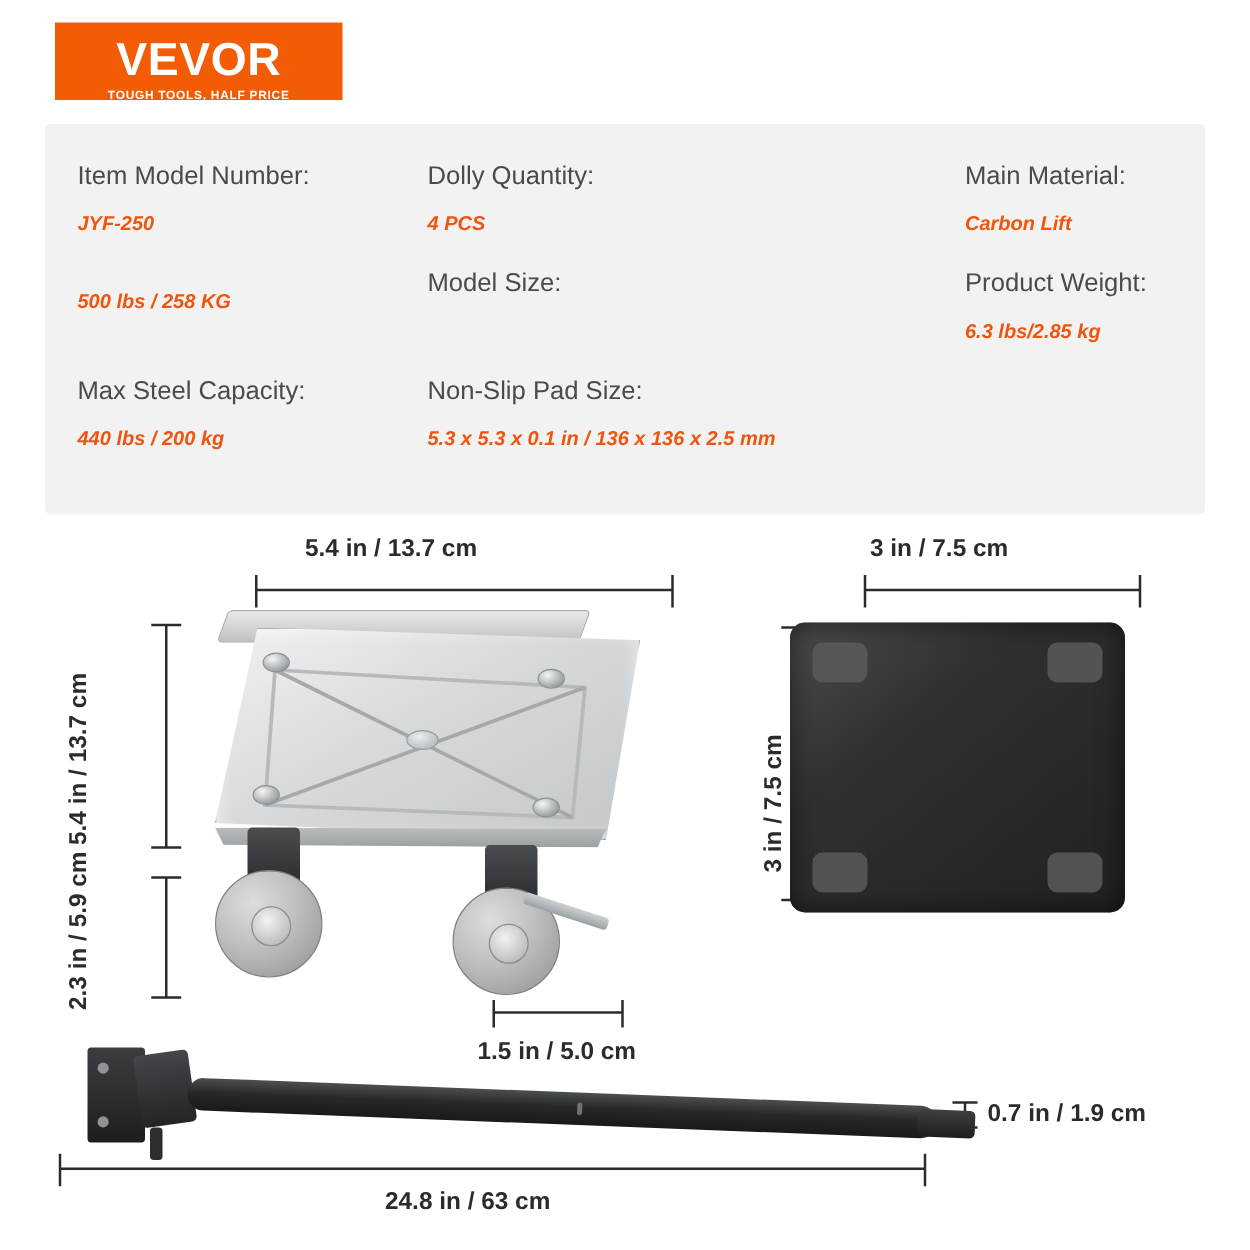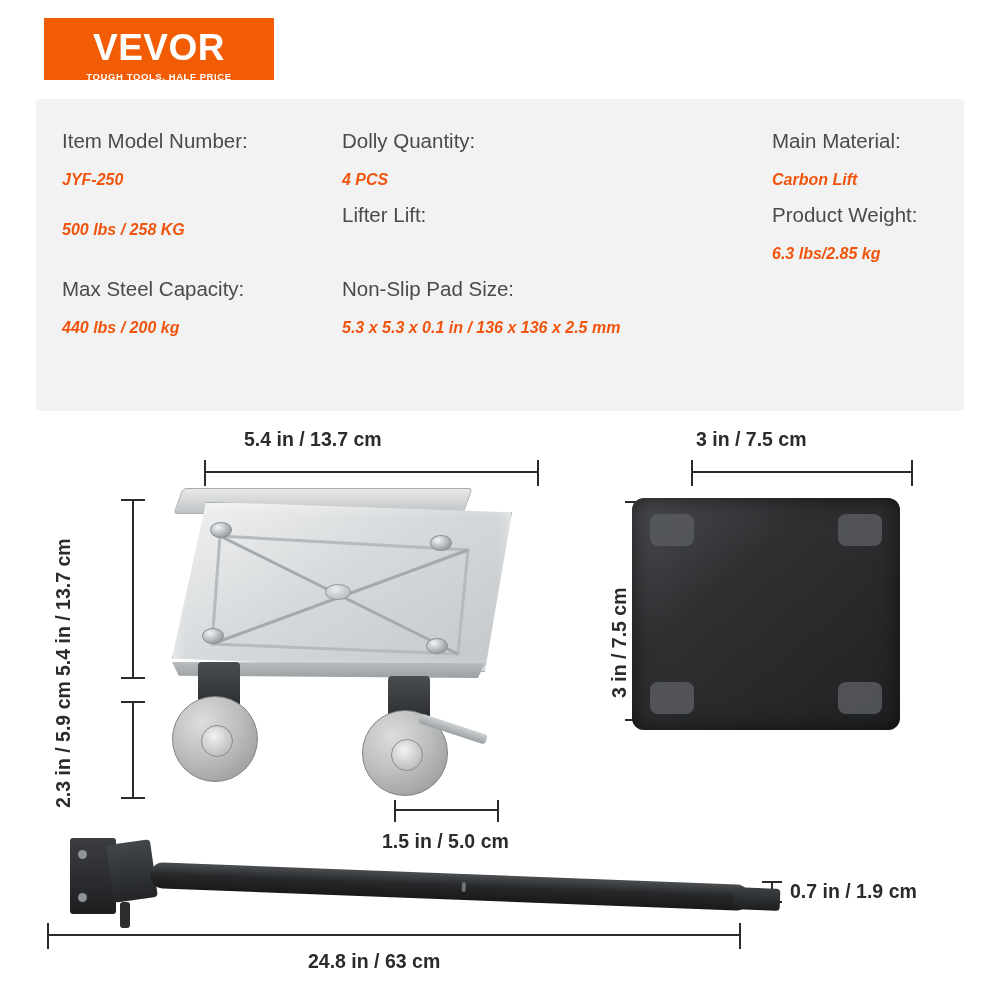--- a/index.html
+++ b/index.html
@@ -48,21 +48,21 @@
     background: #f2f2f2;
     border-radius: 4px;
   }
   .spec-grid {
     position: absolute;
     left: 26px; top: 20px;
     width: 884px;
     display: grid;
     grid-template-columns: 280px 430px 174px;
     grid-template-rows: repeat(3, 1fr);
-    row-gap: 4px;
+    row-gap: 16px;
   }
   .cell { padding-top: 10px; }
   .lbl {
     font-size: 20.5px;
     color: #4a4a4a;
     white-space: nowrap;
   }
   .val {
     font-size: 16px;
     font-weight: bold;
@@ -256,21 +256,21 @@
     </div>
     <div class="cell">
       <div class="lbl">Main Material:</div>
       <div class="val">Carbon Lift</div>
     </div>
 
     <div class="cell">
       <div class="val">500 lbs / 258 KG</div>
     </div>
     <div class="cell">
-      <div class="lbl">Lifter Lift:</div>
+      <div class="lbl">Model Size:</div>
     </div>
     <div class="cell">
       <div class="lbl">Product Weight:</div>
       <div class="val">6.3 lbs/2.85 kg</div>
     </div>
 
     <div class="cell">
       <div class="lbl">Max Steel Capacity:</div>
       <div class="val">440 lbs / 200 kg</div>
     </div>

